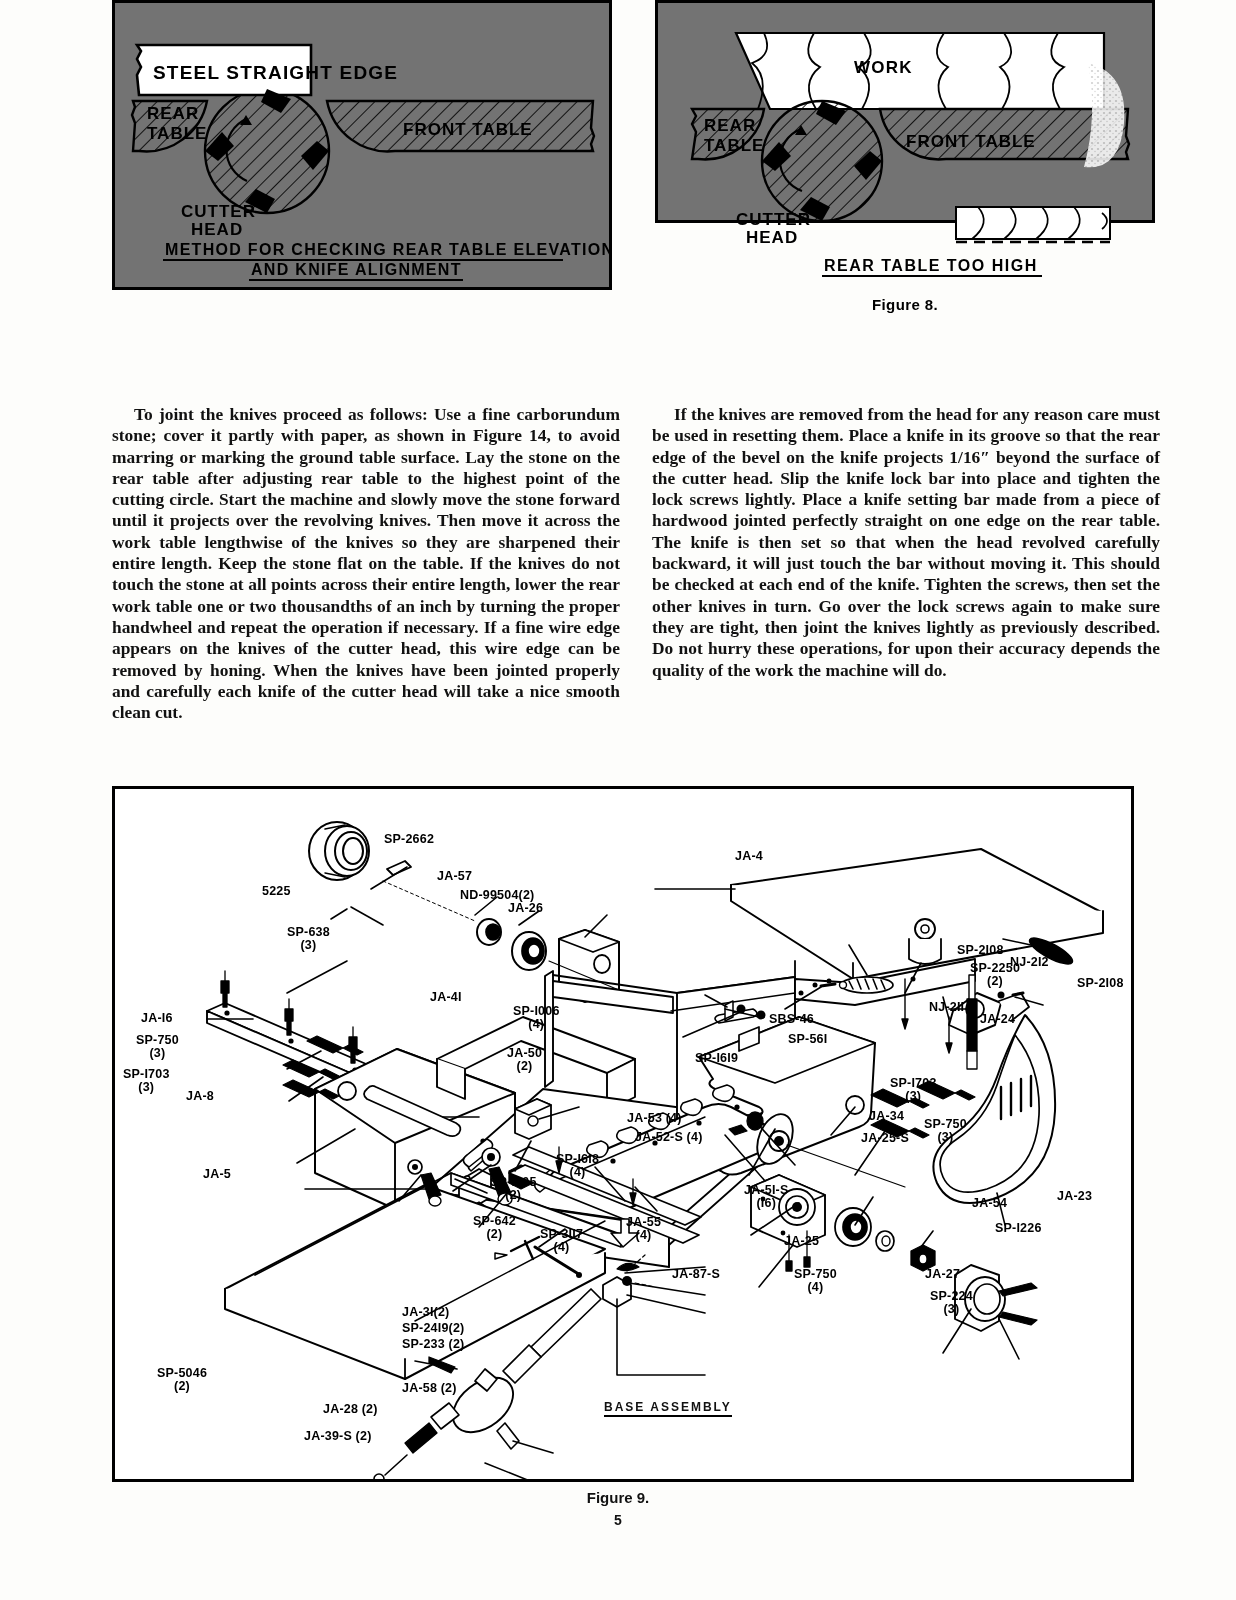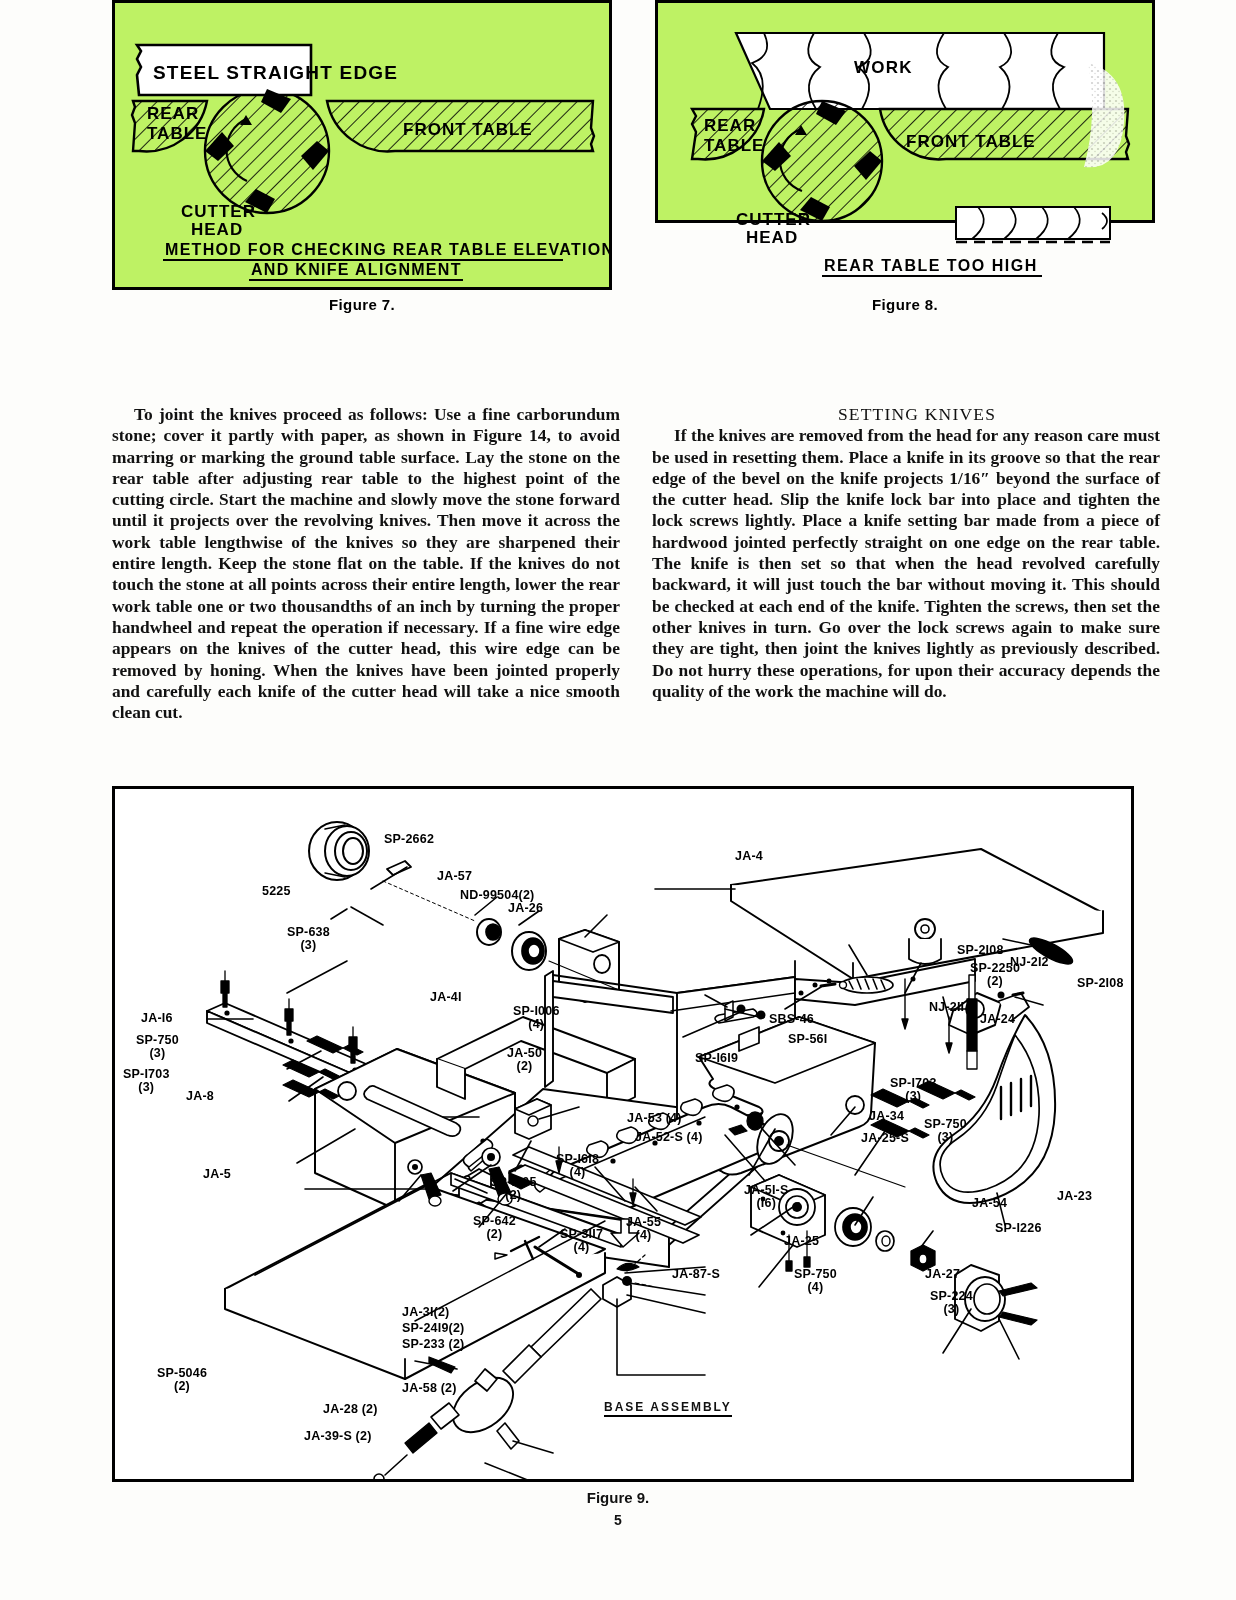--- a/index.html
+++ b/index.html
@@ -8,21 +8,21 @@
     background:#fdfdfb;
     font-family:"Liberation Serif", serif;
     color:#111;
     position:relative;
     overflow:hidden;
   }
   .page { position:relative; width:1236px; height:1600px; }
   .figbox {
     position:absolute; top:0;
     border:3px solid #000;
-    background:#bef264;
+    background:#737373;
     box-sizing:border-box;
   }
   .figbox.left  { left:112px;  width:500px; height:290px; }
   .figbox.right { left:655px;  width:500px; height:223px; }
   .figcap {
     position:absolute;
     font-family:"Liberation Sans", sans-serif;
     font-weight:bold; font-size:15px; letter-spacing:.4px;
     color:#000;
   }
@@ -132,21 +132,20 @@
       <text class="fg-txt" x="288" y="132" font-size="17" letter-spacing="1">FRONT TABLE</text>
       <text class="fg-txt" x="66" y="214" font-size="17" letter-spacing="1">CUTTER</text>
       <text class="fg-txt" x="76" y="232" font-size="17" letter-spacing="1">HEAD</text>
 
       <text class="fg-txt" x="50" y="252" font-size="16" letter-spacing="1.3">METHOD  FOR  CHECKING  REAR  TABLE  ELEVATION</text>
       <line x1="48" y1="257" x2="448" y2="257" stroke="#000" stroke-width="1.8"></line>
       <text class="fg-txt" x="136" y="272" font-size="16" letter-spacing="1.3">AND  KNIFE  ALIGNMENT</text>
       <line x1="134" y1="277" x2="348" y2="277" stroke="#000" stroke-width="1.8"></line>
     </svg>
   </div>
-  <div class="figcap c7">Figure 7.</div>
 
   <div class="figbox right">
     <svg width="494" height="284" viewBox="0 0 494 284">
       <defs>
         <pattern id="hatchC" width="11" height="11" patternUnits="userSpaceOnUse" patternTransform="rotate(45)">
           <line x1="0" y1="0" x2="0" y2="11" stroke="#000" stroke-width="1.7"></line>
         </pattern>
         <pattern id="smear" width="6" height="6" patternUnits="userSpaceOnUse">
           <rect width="6" height="6" fill="#ffffff"></rect>
           <circle cx="2" cy="2" r="1.1" fill="#c9c9c9"></circle>
@@ -198,21 +197,20 @@
       <line x1="164" y1="273" x2="384" y2="273" stroke="#000" stroke-width="1.8"></line>
     </svg>
   </div>
   <div class="figcap c8">Figure 8.</div>
 
   <div class="col left">
     <p>To joint the knives proceed as follows: Use a fine carborundum stone; cover it partly with paper, as shown in Figure 14, to avoid marring or marking the ground table surface. Lay the stone on the rear table after adjusting rear table to the highest point of the cutting circle. Start the machine and slowly move the stone forward until it projects over the revolving knives. Then move it across the work table lengthwise of the knives so they are sharpened their entire length. Keep the stone flat on the table. If the knives do not touch the stone at all points across their entire length, lower the rear work table one or two thousandths of an inch by turning the proper handwheel and repeat the operation if necessary. If a fine wire edge appears on the knives of the cutter head, this wire edge can be removed by honing. When the knives have been jointed properly and carefully each knife of the cutter head will take a nice smooth clean cut.</p>
   </div>
 
   <div class="col right">
-    <p class="sec-head">SETTING KNIVES</p>
     <p>If the knives are removed from the head for any reason care must be used in resetting them. Place a knife in its groove so that the rear edge of the bevel on the knife projects 1/16″ beyond the surface of the cutter head. Slip the knife lock bar into place and tighten the lock screws lightly. Place a knife setting bar made from a piece of hardwood jointed perfectly straight on one edge on the rear table. The knife is then set so that when the head revolved carefully backward, it will just touch the bar without moving it. This should be checked at each end of the knife. Tighten the screws, then set the other knives in turn. Go over the lock screws again to make sure they are tight, then joint the knives lightly as previously described. Do not hurry these operations, for upon their accuracy depends the quality of the work the machine will do.</p>
   </div>
 
   <div class="bigfig">
     <div class="bigfig-inner">
       <svg width="1016" height="690" viewBox="0 0 1016 690">
         <g fill="none" stroke="#000" stroke-width="1.7" stroke-linejoin="round" stroke-linecap="round">
 
           <g>
             <ellipse cx="222" cy="62" rx="28" ry="29" fill="#fff" stroke-width="2"></ellipse>
@@ -639,21 +637,21 @@
     <span class="qty">(2)</span>
   </div>
   <div class="lbl ctr" style="left:556px; top:1153px;">
     <span>SP-I6I8</span>
     <span class="qty">(4)</span>
   </div>
   <div class="lbl ctr" style="left:473px; top:1215px;">
     <span>SP-642</span>
     <span class="qty">(2)</span>
   </div>
-  <div class="lbl ctr" style="left:560px; top:1228px;">
+  <div class="lbl ctr" style="left:540px; top:1228px;">
     <span>SP-3II7</span>
     <span class="qty">(4)</span>
   </div>
   <div class="lbl ctr" style="left:626px; top:1216px;">
     <span>JA-55</span>
     <span class="qty">(4)</span>
   </div>
   <div class="lbl" style="left:627px; top:1112px;">JA-53   (4)</div>
   <div class="lbl" style="left:635px; top:1131px;">JA-52-S (4)</div>
   <div class="lbl ctr" style="left:744px; top:1184px;">

